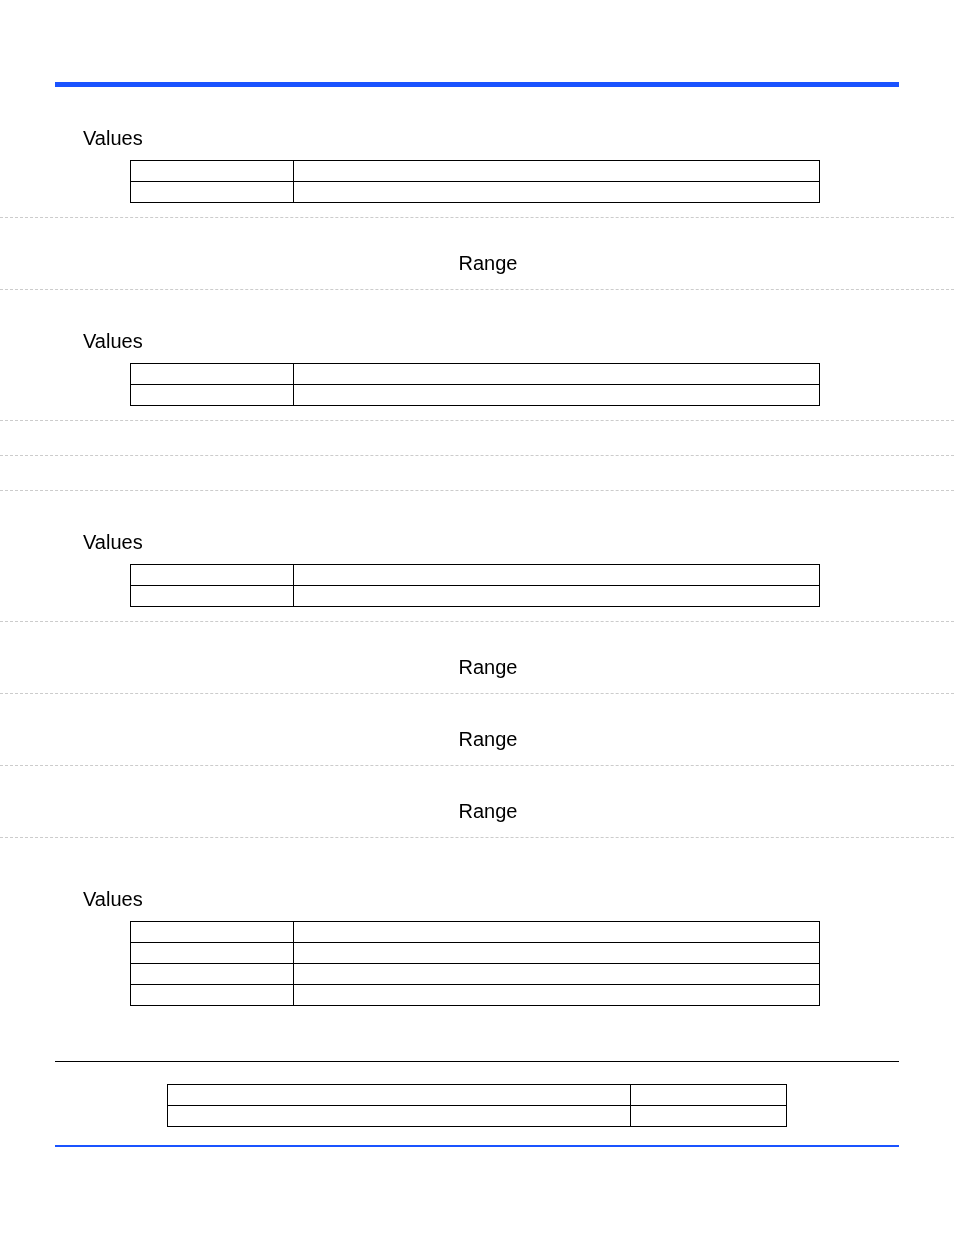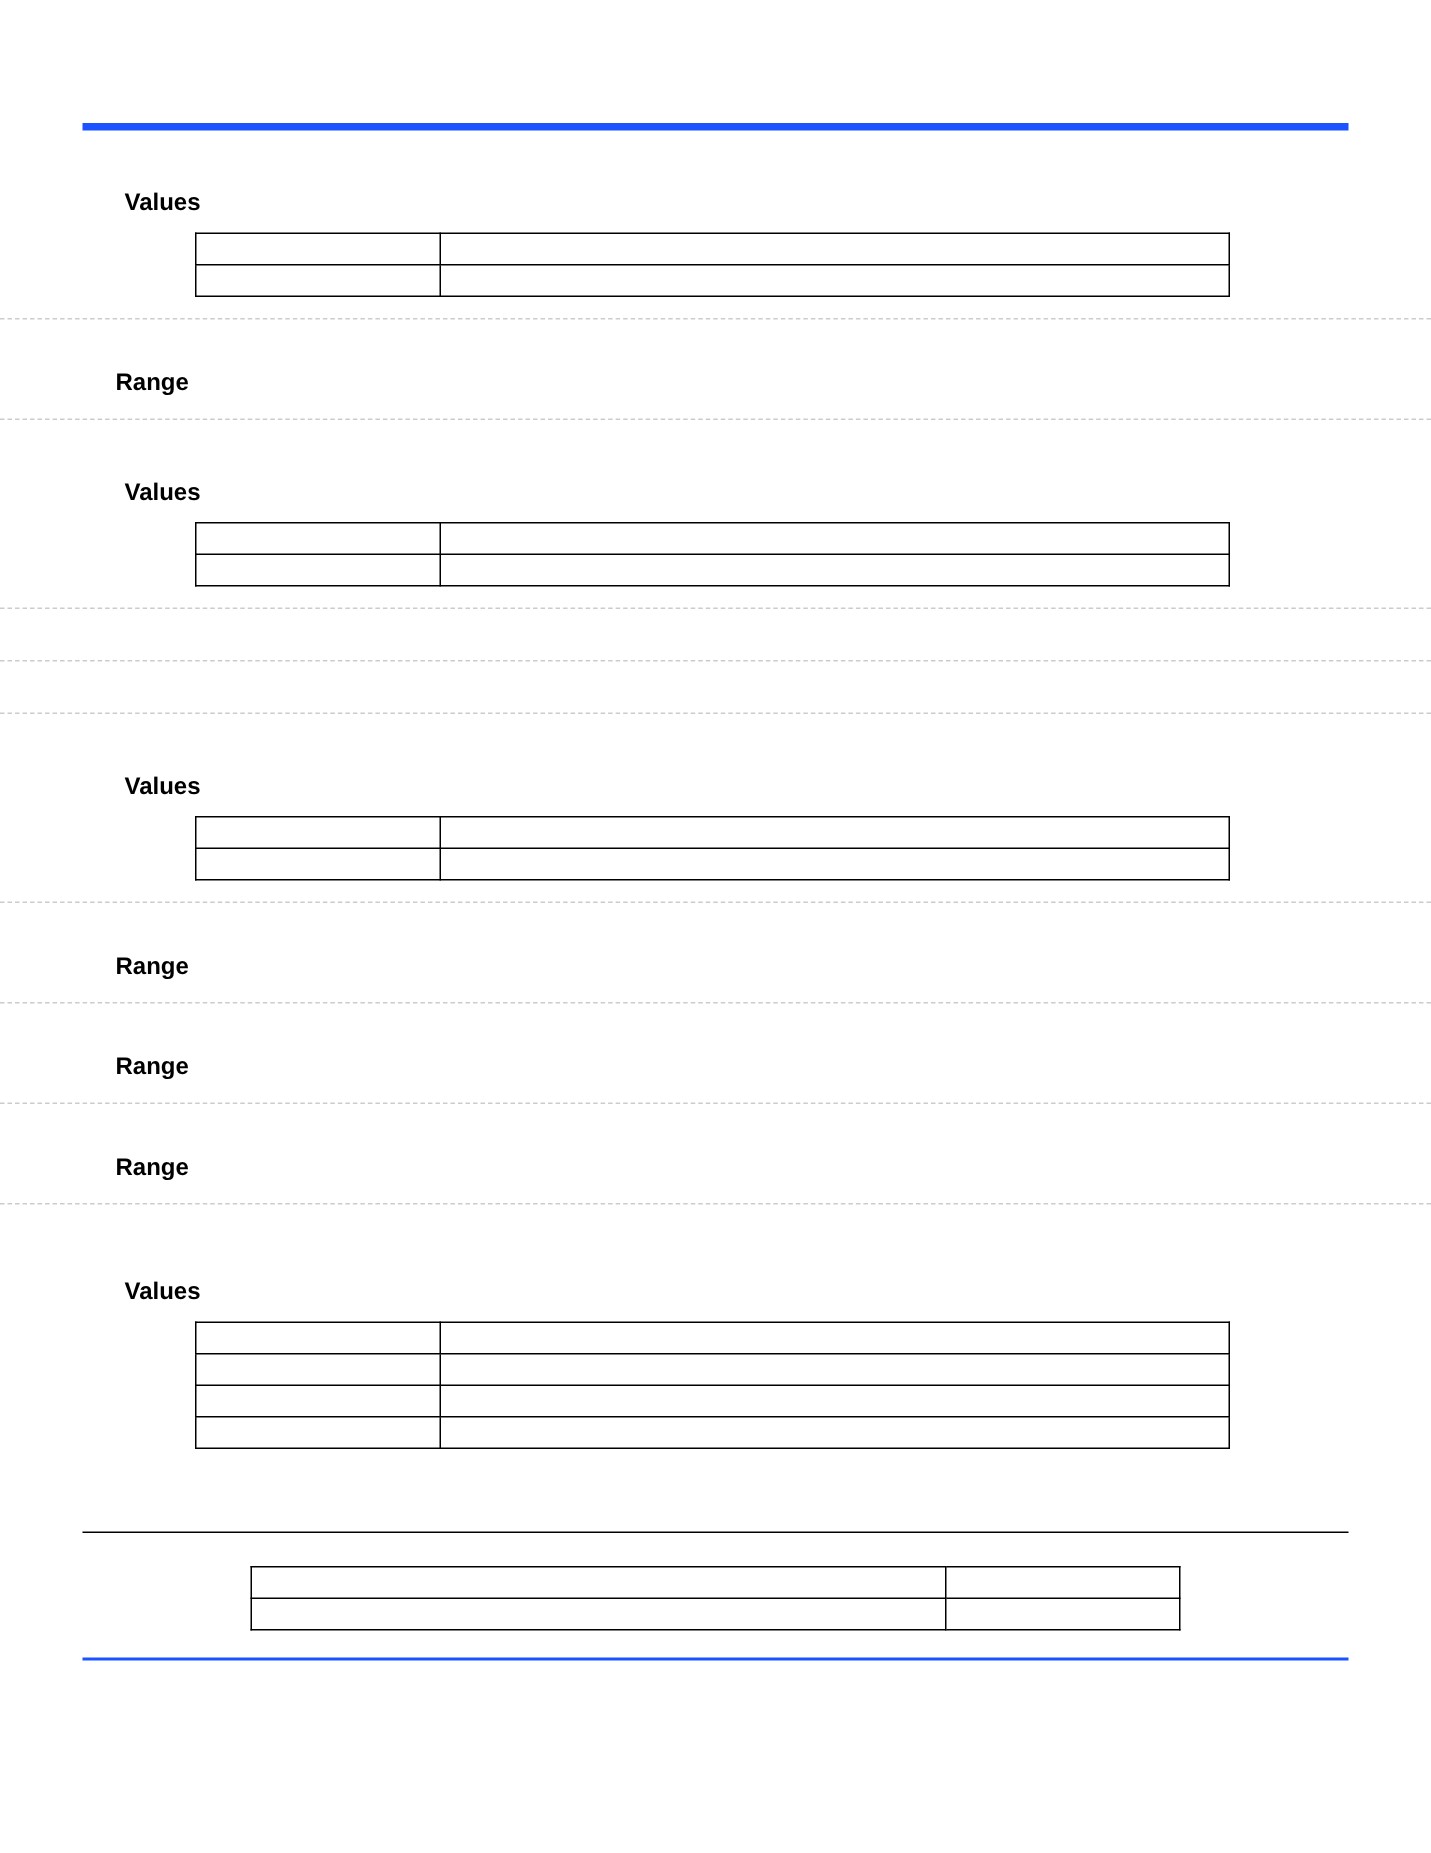--- a/index.html
+++ b/index.html
@@ -16,30 +16,31 @@
     position: relative;
     box-sizing: border-box;
     padding: 0 55px;
   }
   .top-rule {
     height: 5px;
     background: #1a53ff;
     margin-top: 82px;
   }
   .section-label {
-    font-weight: bold;
-    font-size: 16px;
+    font-weight: normal;
+    font-size: 20px;
     margin-left: 28px;
     margin-top: 40px;
     margin-bottom: 10px;
   }
   .section-label.range {
     margin-left: 22px;
     margin-top: 34px;
     margin-bottom: 6px;
+    text-align: center;
   }
   .values-table {
     margin-left: 75px;
     width: 690px;
     border-collapse: collapse;
   }
   .values-table td {
     border: 1px solid #000;
     height: 18px;
   }

